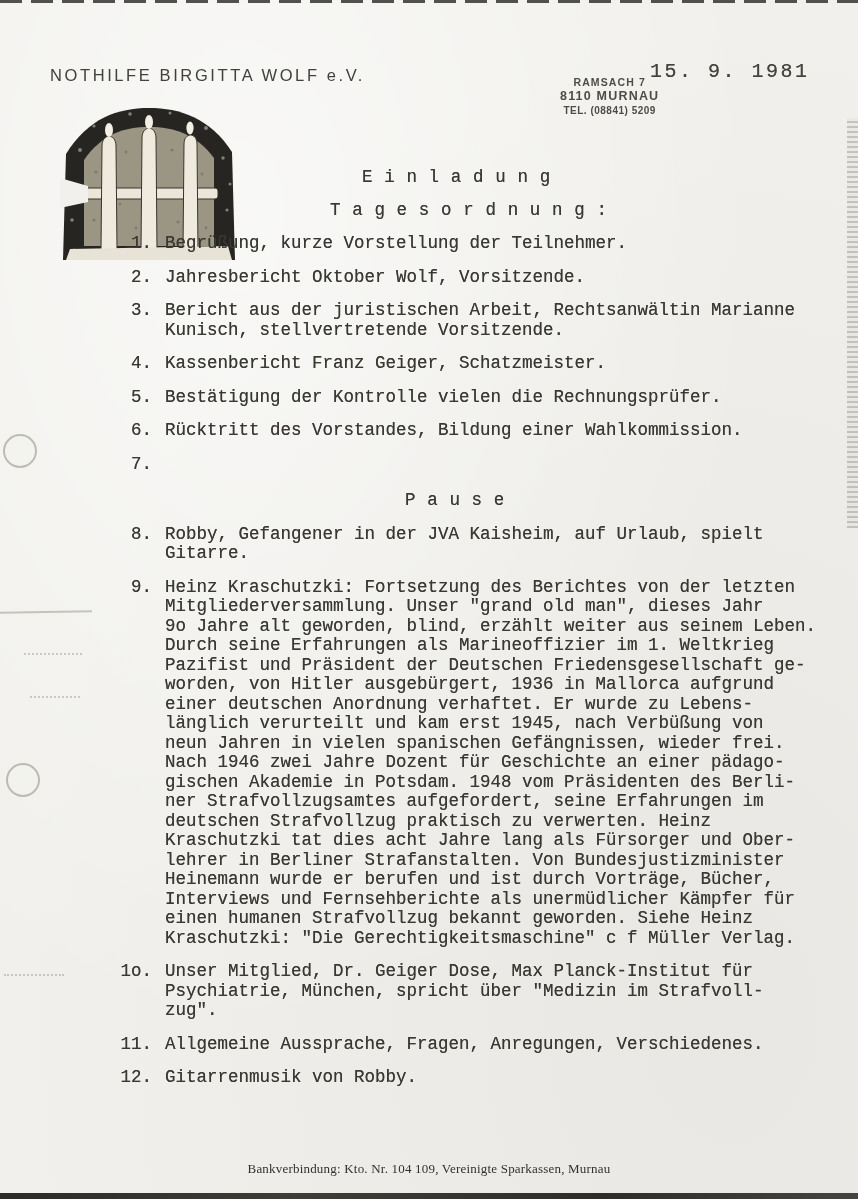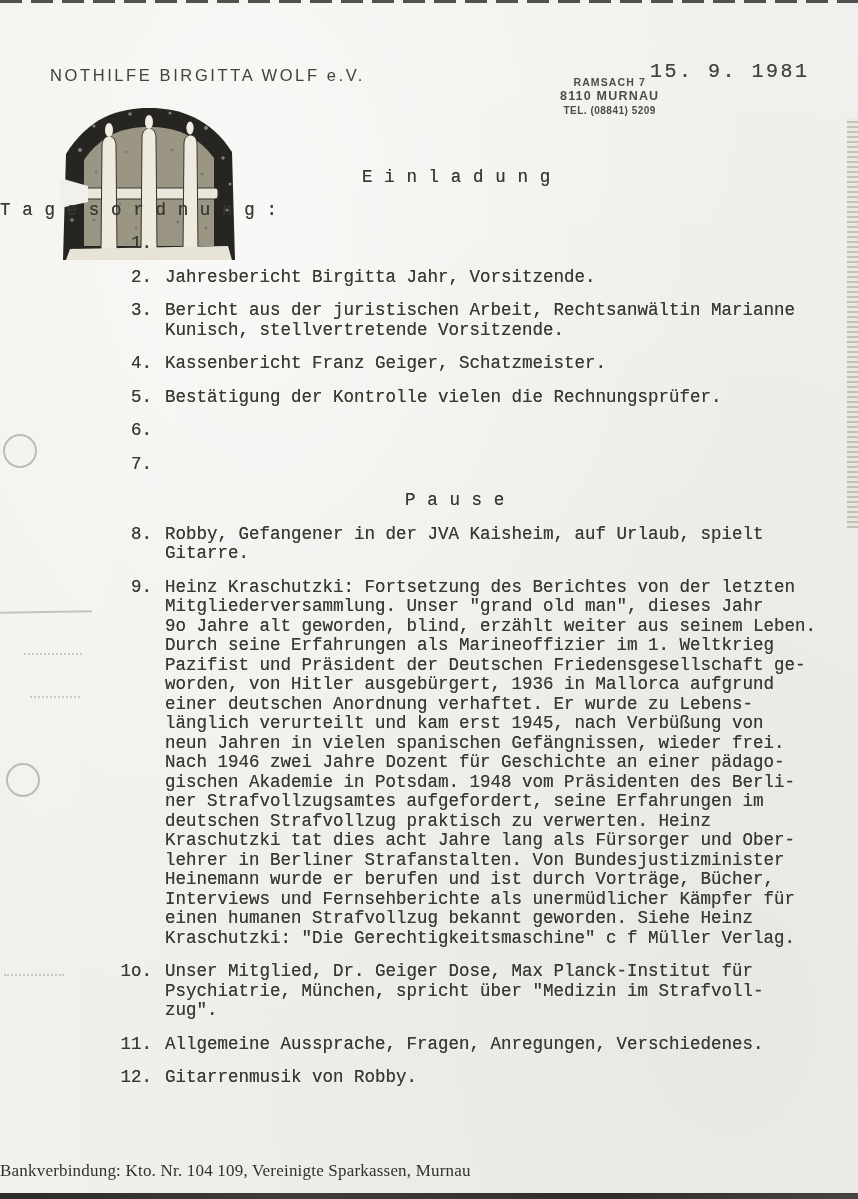--- a/index.html
+++ b/index.html
@@ -39,28 +39,28 @@
     font-family:"Liberation Sans",sans-serif;font-weight:bold;color:#4e4c46;text-align:center;}
   .addr1{font-size:10.5px;letter-spacing:1.1px;line-height:13px;}
   .addr2{font-size:12.5px;letter-spacing:1.2px;line-height:15px;}
   .addr3{font-size:10px;letter-spacing:.5px;line-height:13px;}
   .date{position:absolute;left:650px;top:60px;
     font-size:20px;letter-spacing:2.5px;color:#45433d;text-shadow:0 0 .6px rgba(58,56,51,.7);text-align:center;}
   
   .content{position:absolute;left:0;top:168px;width:858px;}
   .title{padding-left:362px;letter-spacing:.6px;}
   .intro{padding-left:283px;margin-top:16px;}
-  .agenda-heading{margin-top:13px;letter-spacing:.6px;}
+  .agenda-heading{padding-left:330px;margin-top:13px;letter-spacing:.6px;}
   .item{display:flex;margin-top:14px;}
   .item .num{flex:0 0 152px;text-align:right;}
   .item .text{padding-left:13px;}
   .pause{padding-left:405px;margin-top:17px;margin-bottom:3px;letter-spacing:.6px;}
   
-  .footer{position:absolute;left:0;top:1161px;width:100%;text-align:left;
-    font-family:"Liberation Serif",serif;font-size:17px;color:#33312d;letter-spacing:.2px;}
+  .footer{position:absolute;left:0;top:1161px;width:100%;text-align:center;
+    font-family:"Liberation Serif",serif;font-size:13px;color:#33312d;letter-spacing:.2px;}
 </style>
 </head>
 <body>
 
 <div class="page">
 
   <div class="edge-top"></div>
   <div class="edge-right"></div>
   <div class="edge-bottom"></div>
   <div class="punch p1"></div>
@@ -128,40 +128,42 @@
   </div>
 
   <div class="date">15. 9. 1981</div>
 
   <div class="content">
     <div class="t title">E i n l a d u n g</div>
     <div class="t agenda-heading">T a g e s o r d n u n g :</div>
 
     <div class="item">
       <span class="t num">1.</span>
+      <span class="t text">Begrüßung, kurze Vorstellung der Teilnehmer.</span>
     </div>
     <div class="item">
       <span class="t num">2.</span>
-      <span class="t text">Jahresbericht Birgitta Jahr, Vorsitzende.</span>
+      <span class="t text">Jahresbericht Oktober Wolf, Vorsitzende.</span>
     </div>
     <div class="item">
       <span class="t num">3.</span>
       <span class="t text">Bericht aus der juristischen Arbeit, Rechtsanwältin Marianne
 Kunisch, stellvertretende Vorsitzende.</span>
     </div>
     <div class="item">
       <span class="t num">4.</span>
       <span class="t text">Kassenbericht Franz Geiger, Schatzmeister.</span>
     </div>
     <div class="item">
       <span class="t num">5.</span>
       <span class="t text">Bestätigung der Kontrolle vielen die Rechnungsprüfer.</span>
     </div>
     <div class="item">
       <span class="t num">6.</span>
+      <span class="t text">Rücktritt des Vorstandes, Bildung einer Wahlkommission.</span>
     </div>
     <div class="item">
       <span class="t num">7.</span>
     </div>
 
     <div class="t pause">P a u s e</div>
 
     <div class="item">
       <span class="t num">8.</span>
       <span class="t text">Robby, Gefangener in der JVA Kaisheim, auf Urlaub, spielt

